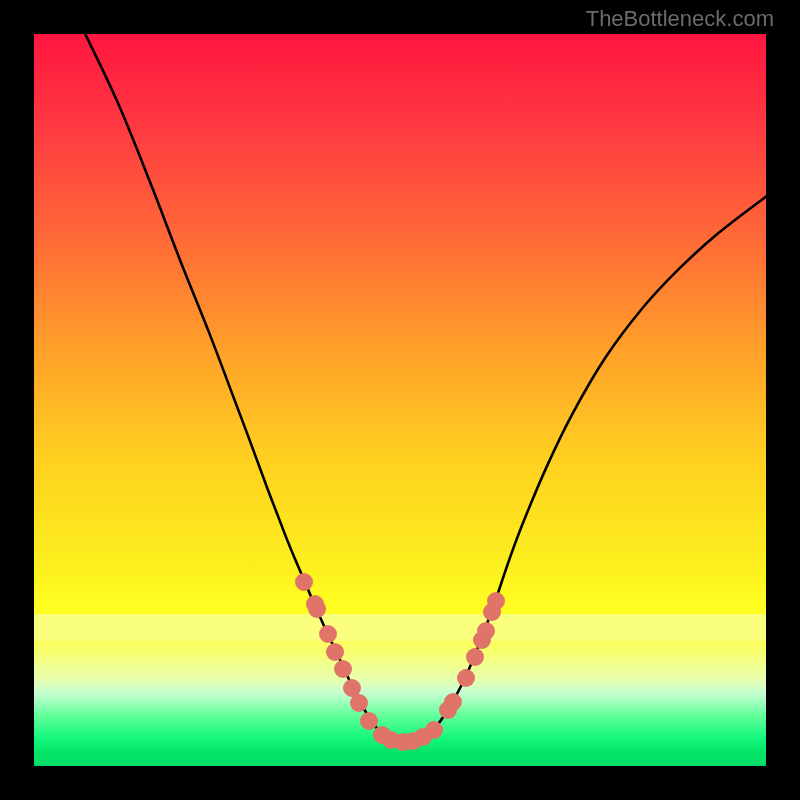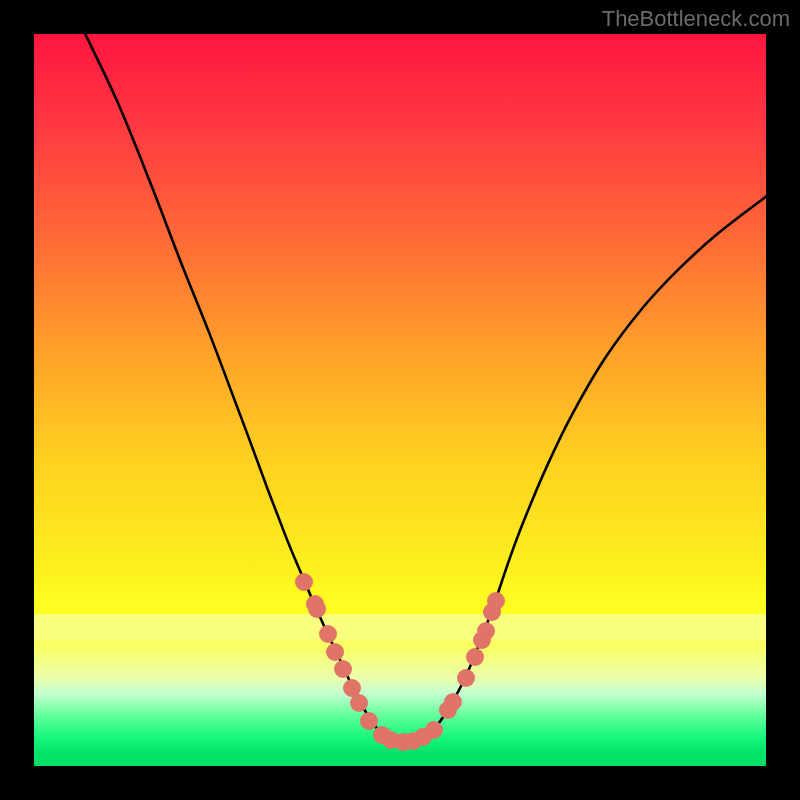--- a/index.html
+++ b/index.html
@@ -12,21 +12,21 @@
   }
   .outer {
     position: relative;
     width: 800px;
     height: 800px;
     background: #000;
   }
   .watermark {
     position: absolute;
     top: 6px;
-    right: 10px;
+    right: 26px;
     font-family: Arial, Helvetica, sans-serif;
     font-size: 22px;
     color: #6b6b6b;
     font-weight: 500;
   }
   .plot-area {
     position: absolute;
     left: 34px;
     top: 34px;
     width: 732px;

